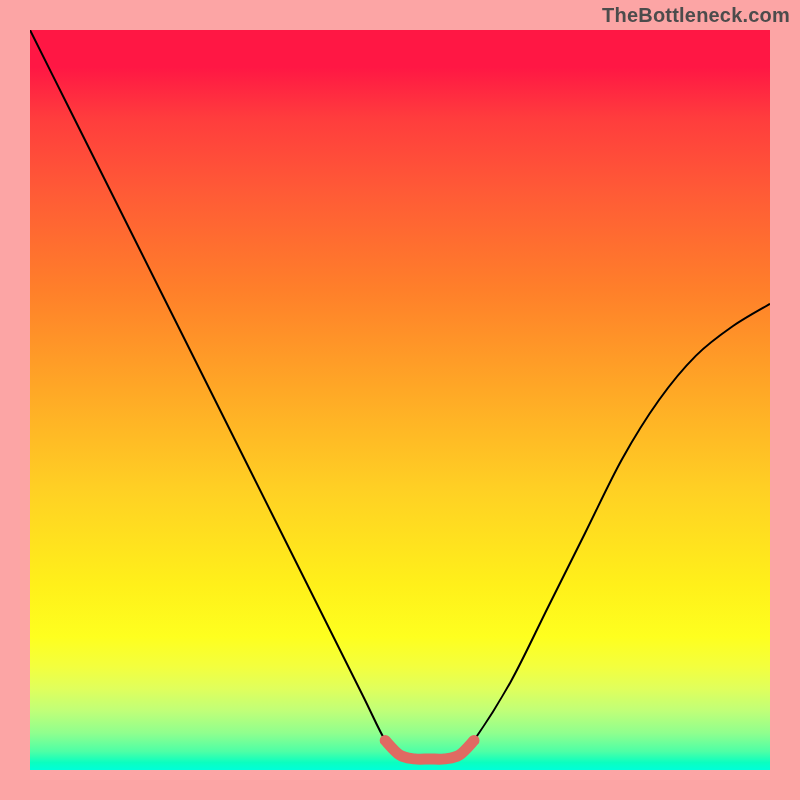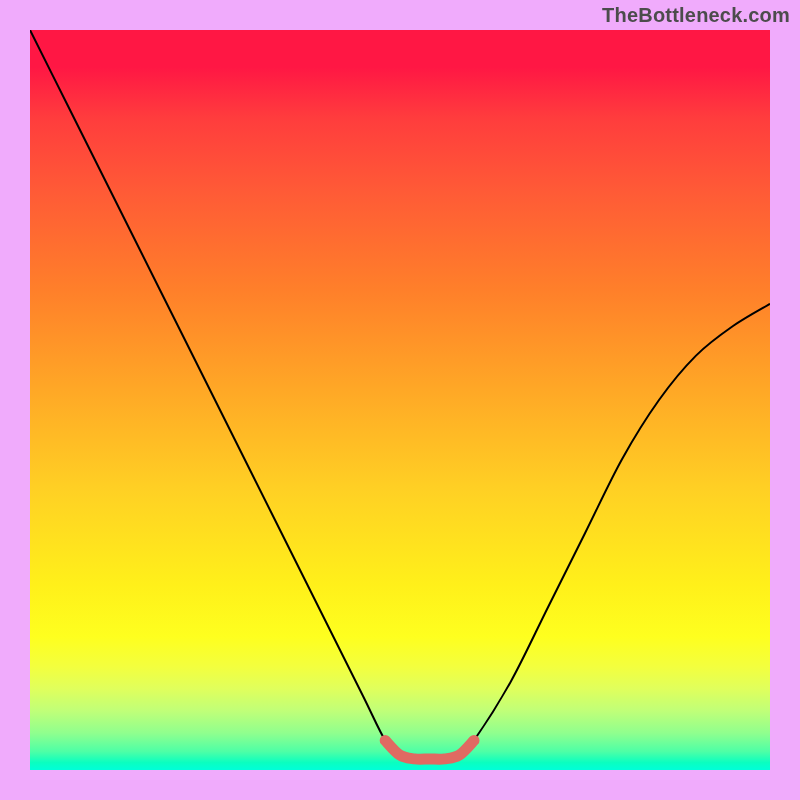--- a/index.html
+++ b/index.html
@@ -1,21 +1,21 @@
 <!DOCTYPE html>
 <html><head>
 <meta charset="utf-8">
 <style>
   * { margin: 0; padding: 0; box-sizing: border-box; }
   html, body { width: 800px; height: 800px; overflow: hidden; background: #000; }
   .container {
     width: 800px;
     height: 800px;
     position: relative;
-    background: #f0abfc;
+    background: #fca5a5;
   }
   .plot-area {
     position: absolute;
     left: 30px;
     top: 30px;
     width: 740px;
     height: 740px;
     background: linear-gradient(to bottom,
       #ff1744 0%,
       #ff1744 5%,

